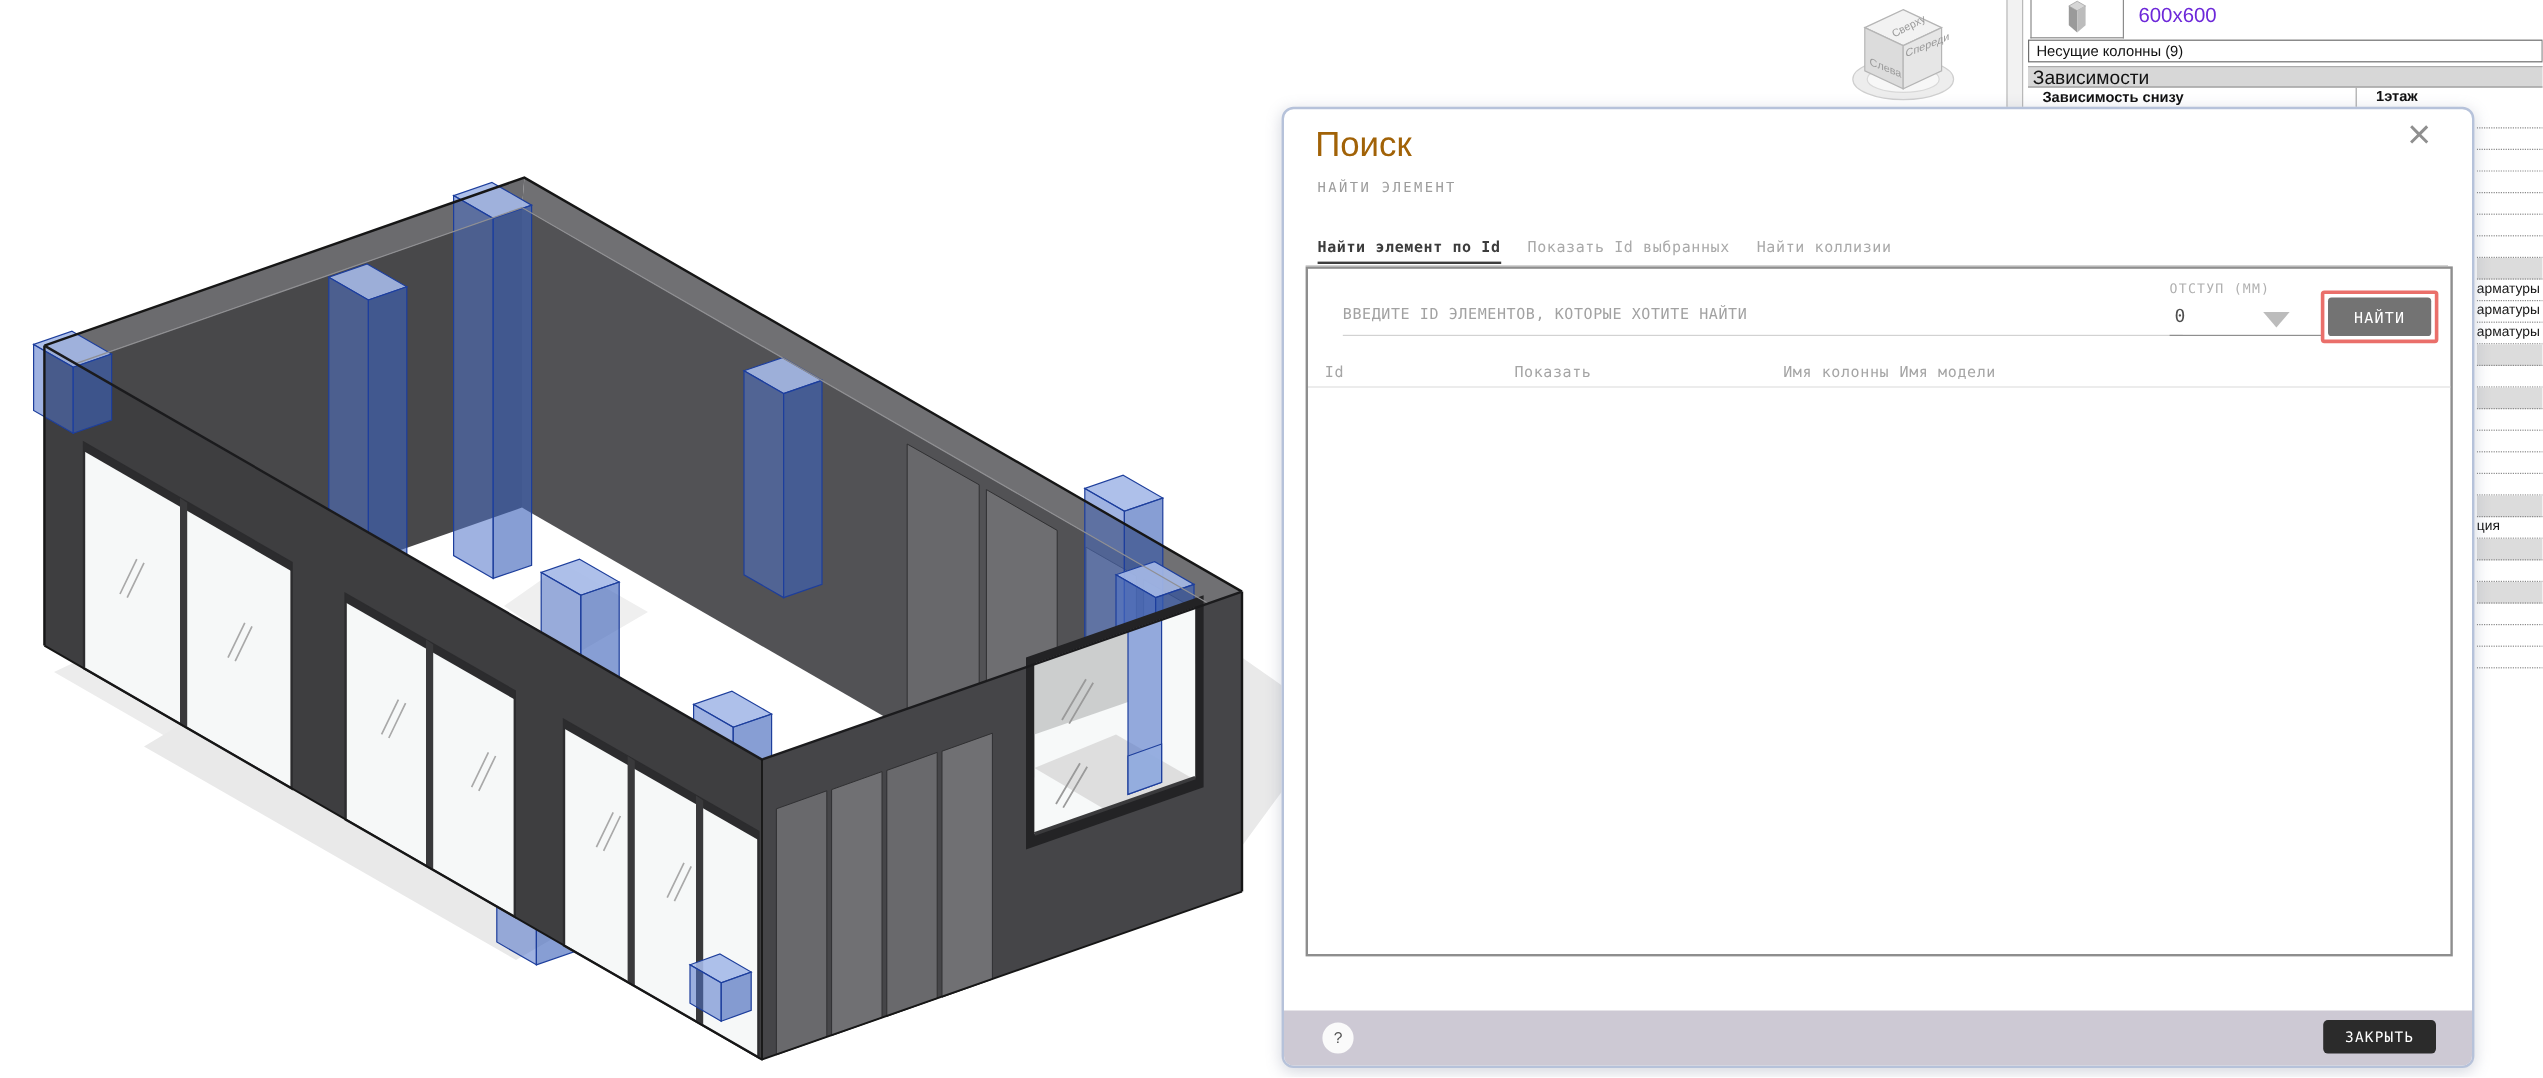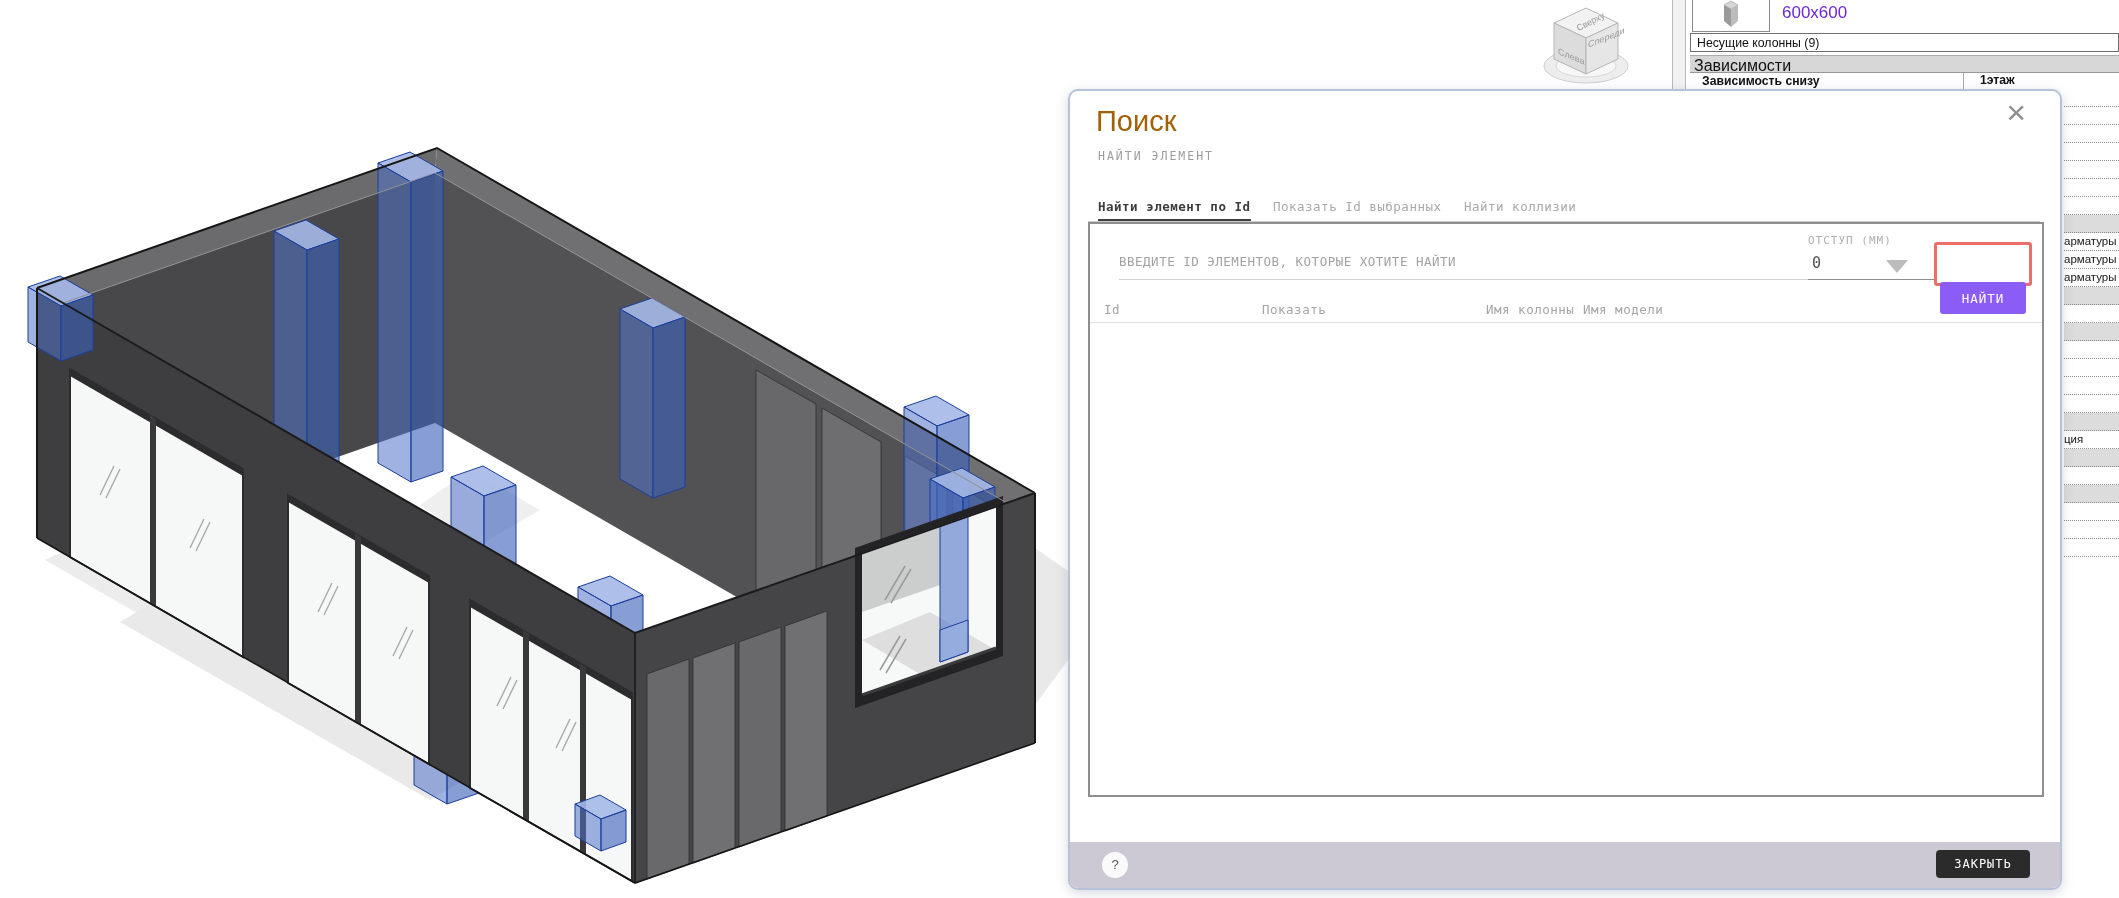--- a/index.html
+++ b/index.html
@@ -59,22 +59,22 @@
     border:none; border-bottom:1px solid #d2d2d2; outline:none; background:transparent;
     font-family:"DejaVu Sans Mono",monospace; font-size:12.5px; color:#1d4ed8; letter-spacing:.5px;margin-left:19px; }
   .id-input::placeholder { color:#a2a2a2; opacity:1; }
   .offset-label { position:absolute; left:718px; top:10px; font-size:11px; letter-spacing:1px; color:#b0b0b0; }
   .offset-value { position:absolute; left:722px; top:30px; font-size:15px; color:#4f4f4f; }
   .offset-arrow { position:absolute; left:796px; top:36px; width:0; height:0;
     border-left:11px solid transparent; border-right:11px solid transparent; border-top:13px solid #bcbcbc; }
   .offset-underline { position:absolute; left:718px; top:55px; width:128px; border-top:1px solid #8f8f8f; }
   .find-highlight { position:absolute; left:844px; top:18px; width:98px; height:44px;
     border:3px solid #ea6f6a; border-radius:3px; padding:3px; }
-  .find-button { width:100%; height:100%; background:#8b5cf6; border:none; border-radius:3px;
-    color:#fff; font-family:"DejaVu Sans Mono",monospace; font-size:12.5px; letter-spacing:1px; cursor:pointer;margin-top:34px; }
+  .find-button { width:100%; height:100%; background:#737373; border:none; border-radius:3px;
+    color:#fff; font-family:"DejaVu Sans Mono",monospace; font-size:12.5px; letter-spacing:1px; cursor:pointer; }
   .hdr { position:absolute; top:78px; font-size:12.5px; letter-spacing:.5px; color:#a5a5a5; }
   .hdr-line { position:absolute; left:0; right:0; top:98px; border-top:1px solid #e0e0e0; }
 
   .dlg-footer { position:absolute; left:0; right:0; bottom:0; height:46px;
     background:#cdc9d4; border-radius:0 0 8px 8px; }
   .help-circle { position:absolute; left:32px; top:10px; width:26px; height:26px; border-radius:50%;
     background:#fafafa; color:#555; font-size:13px; text-align:center; line-height:26px; cursor:pointer; }
   .close-button { position:absolute; right:30px; top:8px; width:94px; height:28px;
     background:#2b2b2b; border:none; border-radius:4px; color:#fff;
     font-family:"DejaVu Sans Mono",monospace; font-size:12px; letter-spacing:1px; cursor:pointer; }

